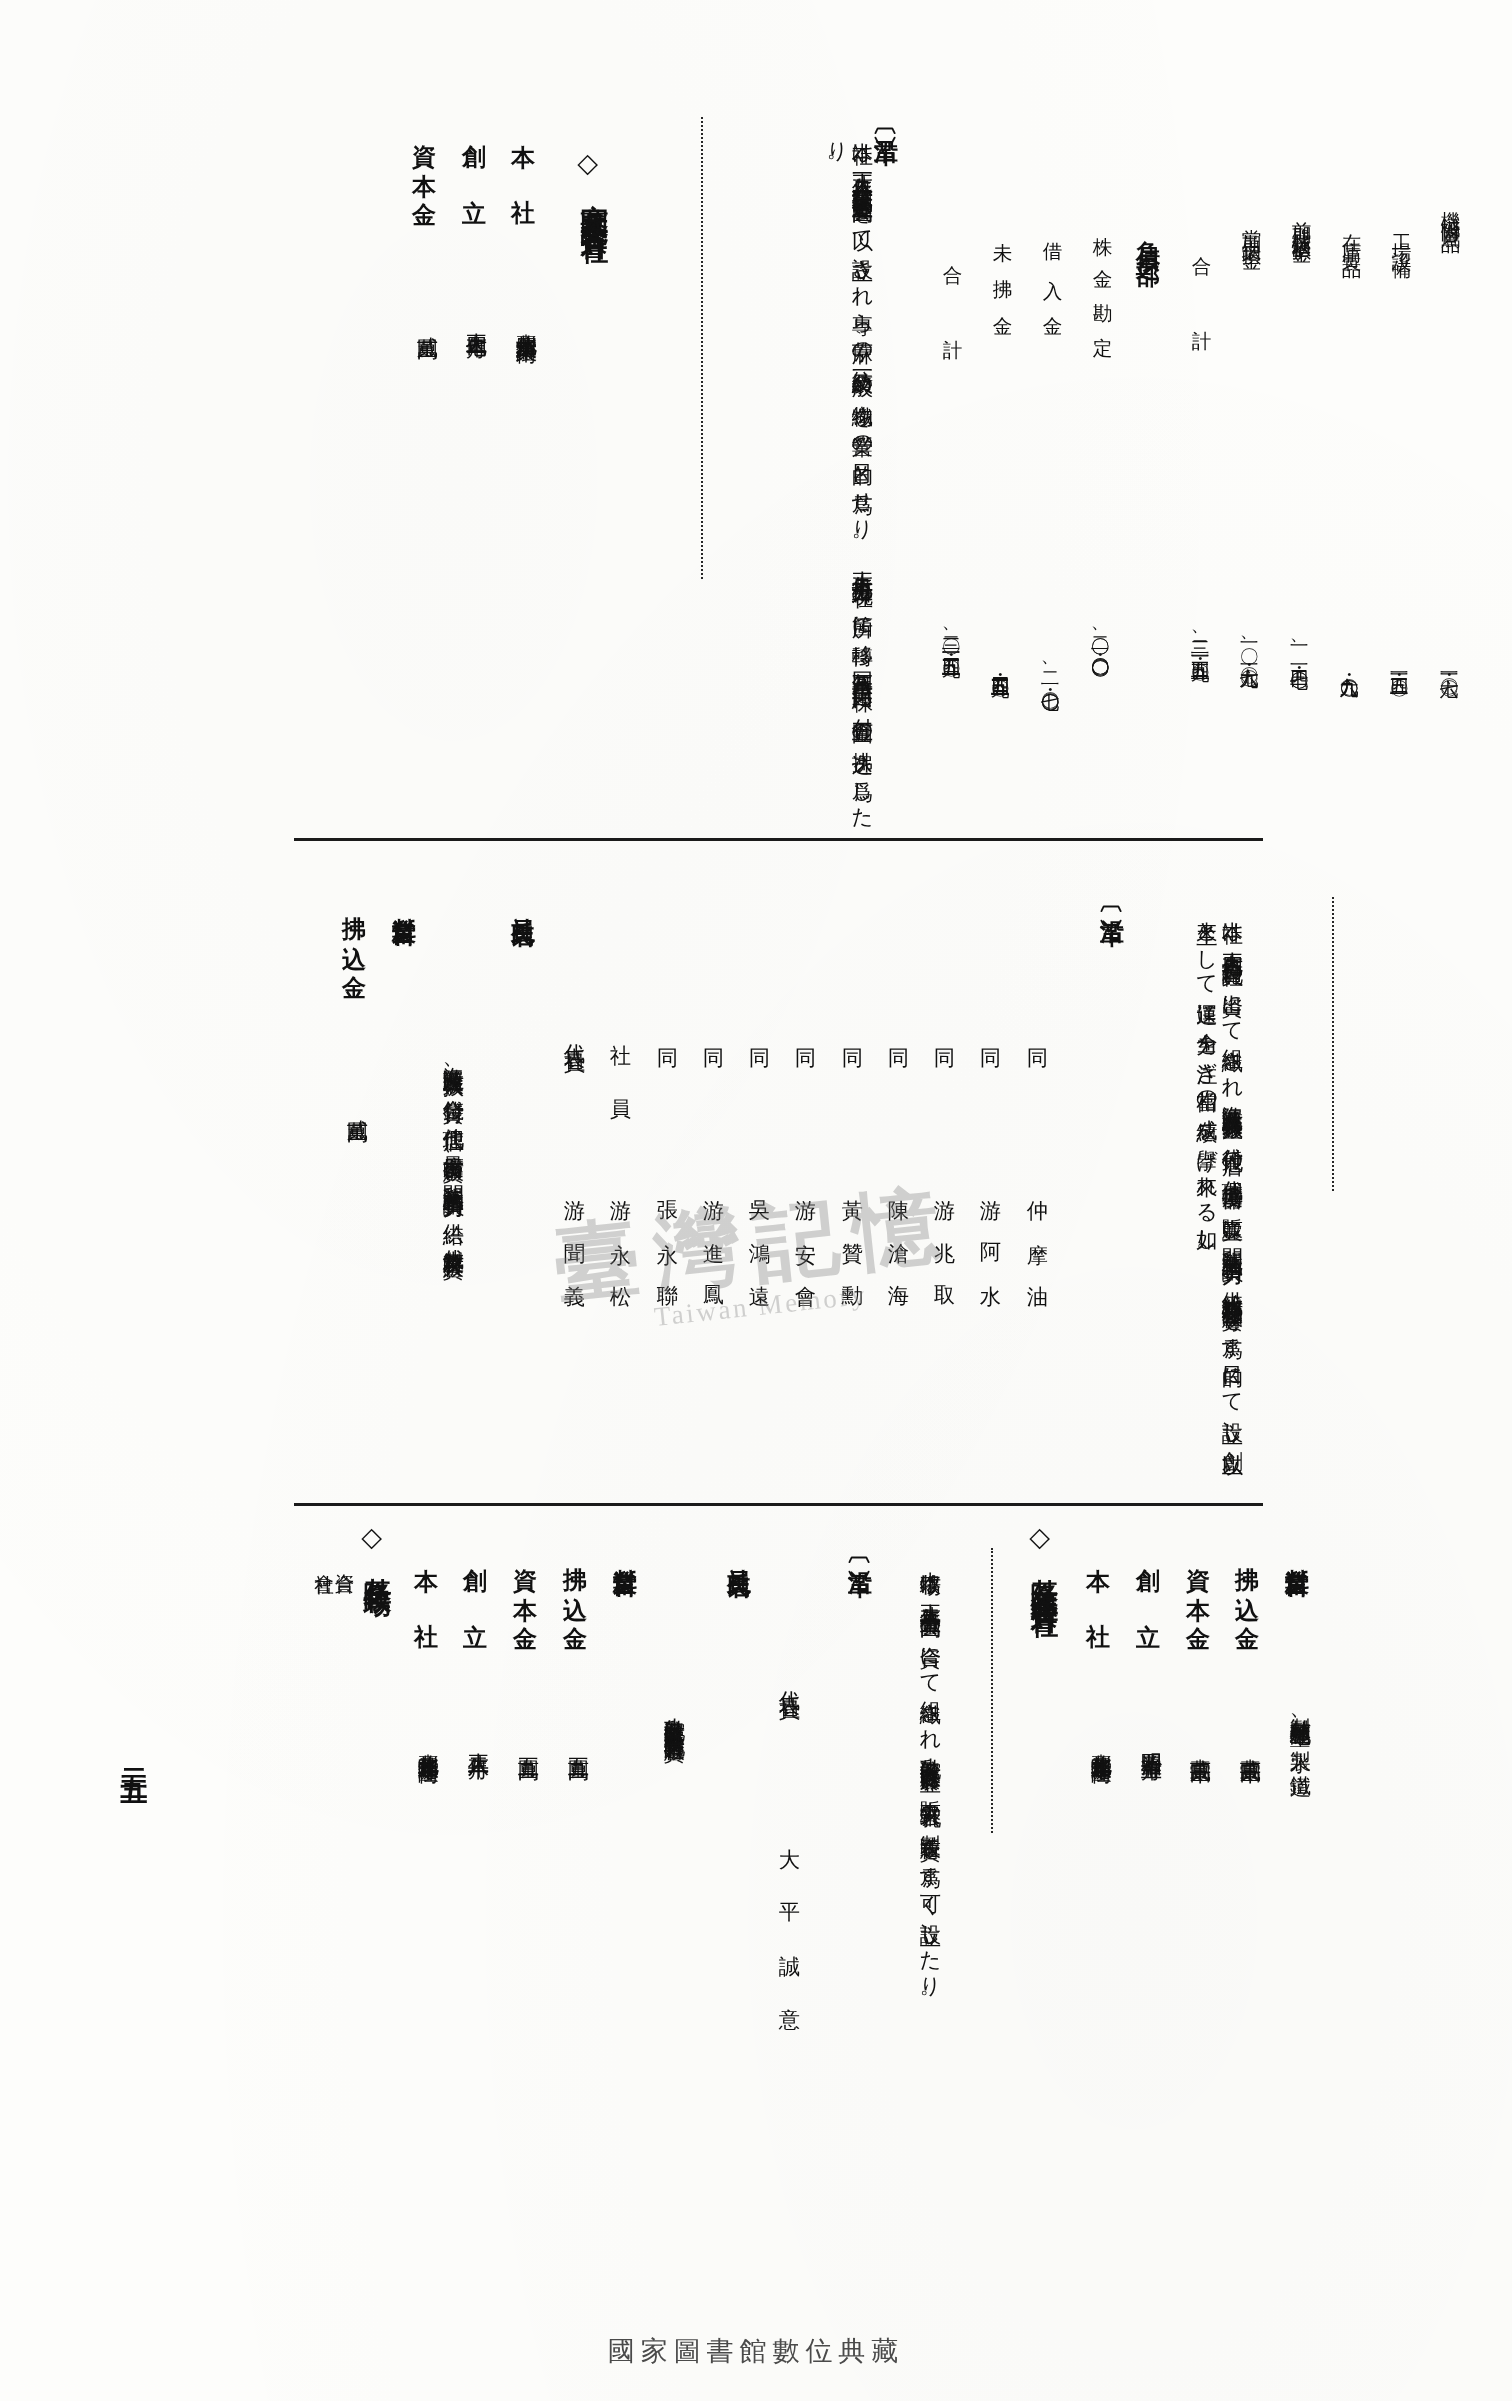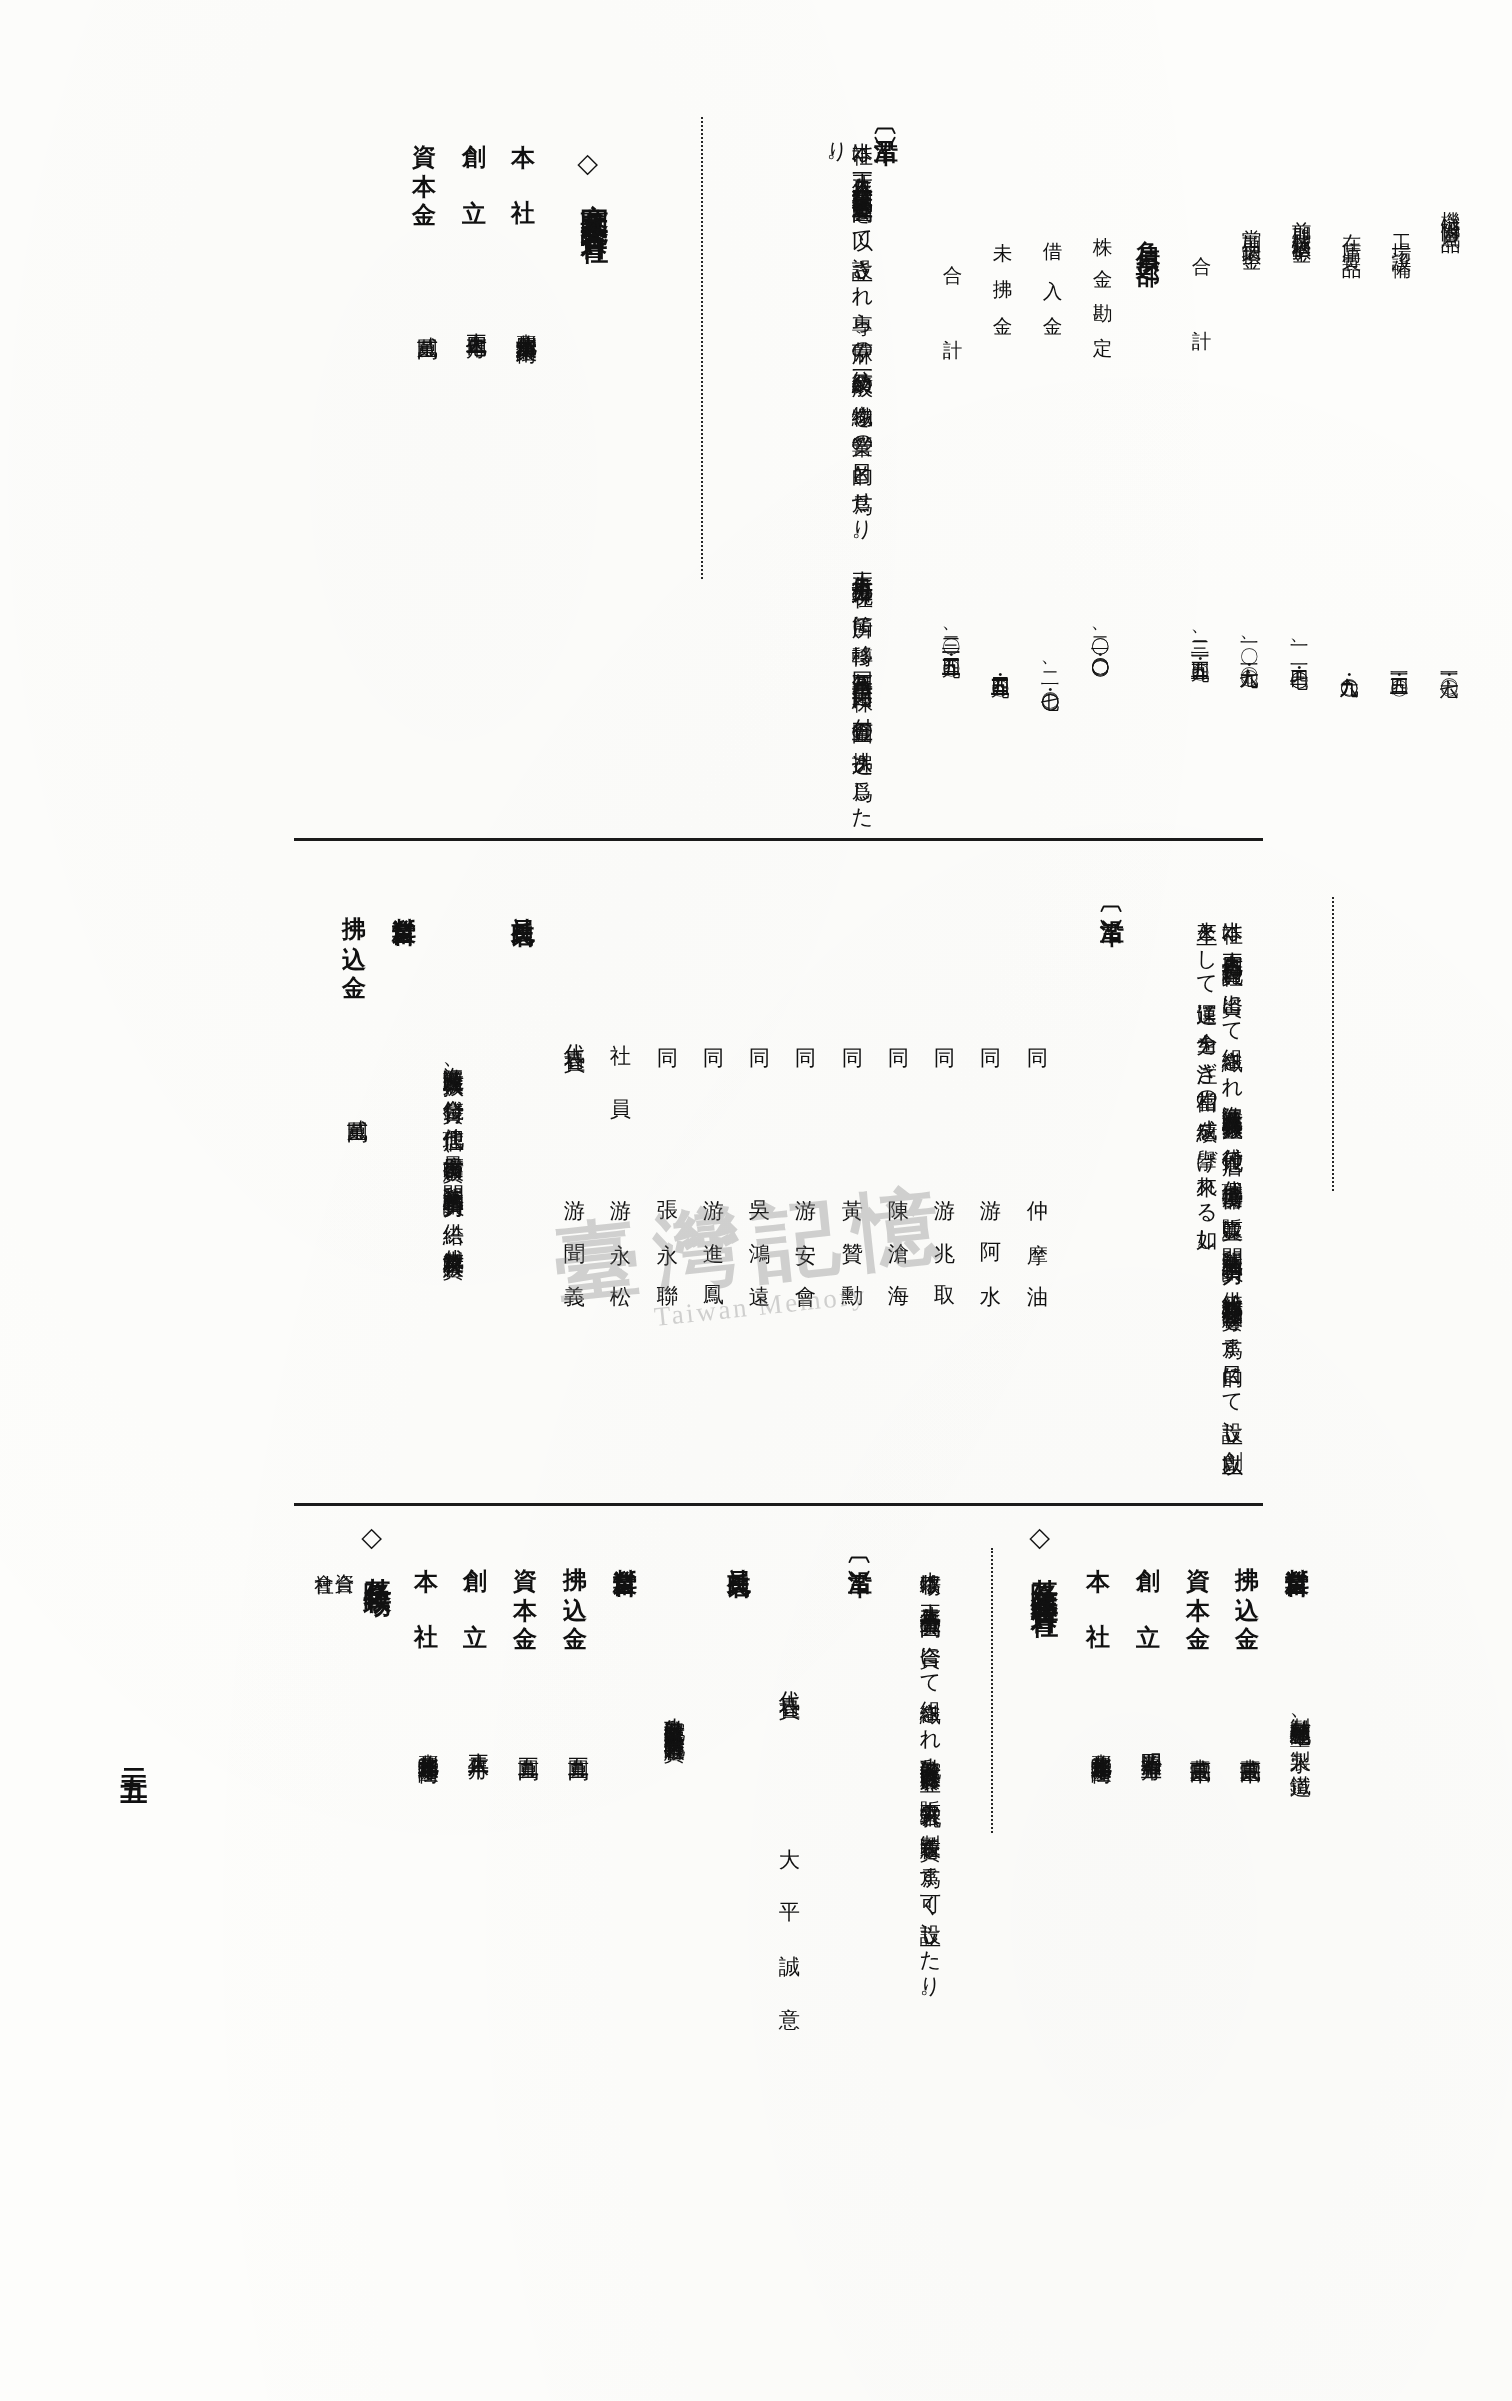--- a/index.html
+++ b/index.html
@@ -270,14 +270,15 @@
   <div class="col hdr" style="right:203px; top:1549px; height:142px; letter-spacing:0.1em;">營業科目</div>
   <div class="col body" style="right:201px; top:1701px; height:374px;">製材殖林土地開墾、製氷、鐵道</div>
 
   <div id="folio" style="left:116px; top:1748px; height:142px;">二五五</div>
 
   <div id="watermark">
     <div class="wm-cn">臺灣記憶</div>
     <div class="wm-en">Taiwan Memory</div>
   </div>
 
+  <div id="library-stamp">國家圖書館數位典藏</div>
 </div>
 
 
 </body></html>

